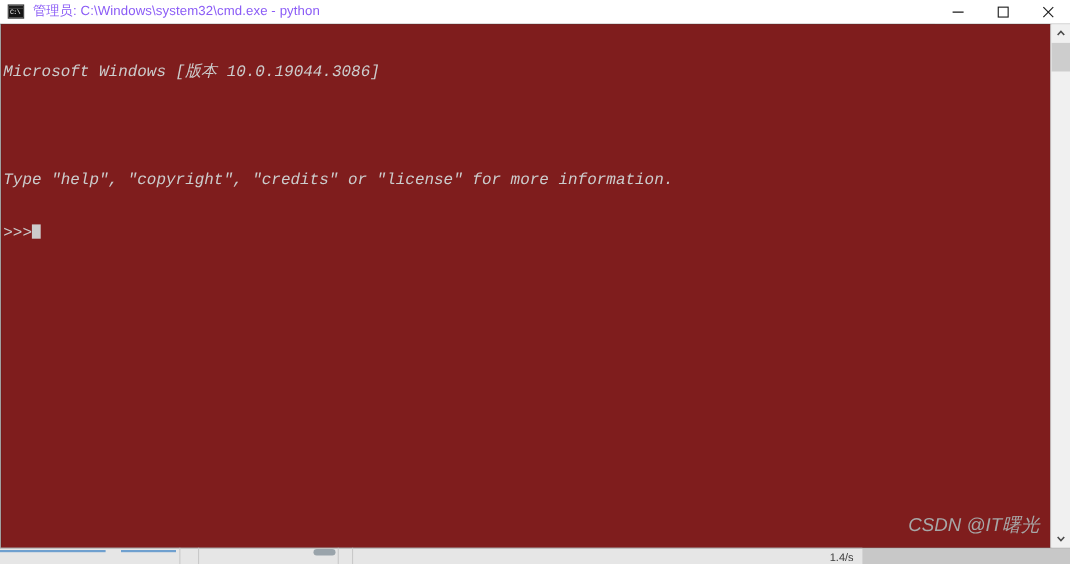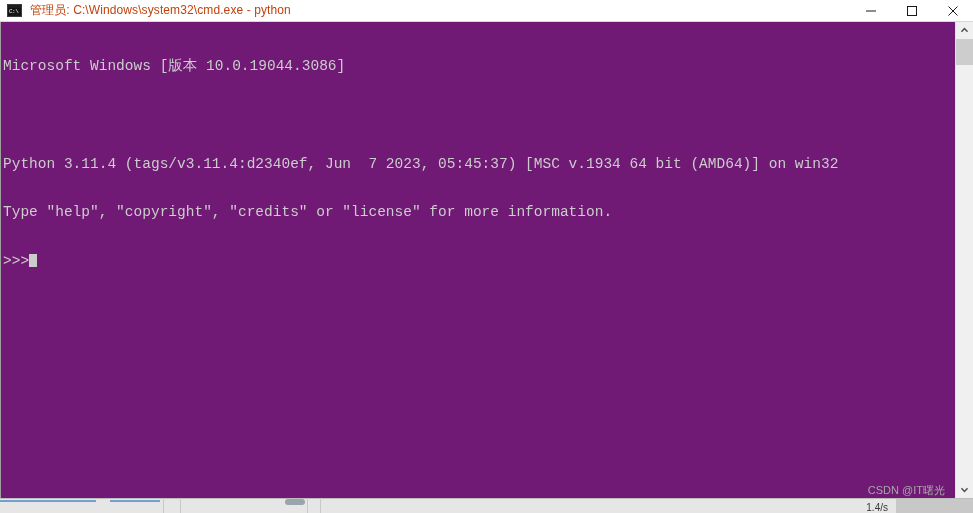--- a/index.html
+++ b/index.html
@@ -96,21 +96,21 @@
     left: 2px; top: 6px;
     color: #ffffff;
     font-size: 6px;
     line-height: 6px;
     font-family: "Liberation Mono", monospace;
     letter-spacing: -0.5px;
   }
 
   .title-text {
     font-size: 12px;
-    color: #c2410c;
+    color: #8b5cf6;
     white-space: nowrap;
     font-family: "Liberation Sans", sans-serif;
     letter-spacing: 0.1px;
   }
 
   .win-controls {
     position: absolute;
     right: 0;
     top: 0;
     height: 21px;
@@ -130,49 +130,50 @@
   .console-wrap {
     flex: 1 1 auto;
     display: flex;
     background: #0c0c0c;
     position: relative;
     border-left: 1px solid #a0a0a0;
   }
 
   .console {
     flex: 1 1 auto;
-    background: #701a75;
+    background: #7f1d1d;
     color: #cccccc;
     font-family: "Liberation Mono", "DejaVu Sans Mono", monospace;
     font-size: 14.5px;
     line-height: 16.2px;
     padding: 4px 0 0 2px;
     white-space: pre;
     overflow: hidden;
     position: relative;
     letter-spacing: 0px;
+    font-style: italic;
   }
   .console .line {
     white-space: pre;
     min-height: 16.2px;
   }
   .cursor-block {
     display: inline-block;
     width: 8px;
     height: 13px;
     background: #cccccc;
     vertical-align: -2px;
   }
 
   .watermark {
     position: absolute;
     right: 10px;
-    bottom: 0;
+    bottom: 12px;
     color: #a7a7a7;
-    font-size: 11px;
+    font-size: 17px;
     font-family: "Liberation Sans", sans-serif;
     z-index: 9;
     white-space: nowrap;
   }
 
   
   .vscroll {
     width: 17px;
     flex: 0 0 auto;
     background: #f0f0f0;
@@ -200,21 +201,21 @@
     width: 17px;
     height: 26px;
     background: #cdcdcd;
   }
 
   
   .taskbar {
     position: absolute;
     left: 0;
     bottom: 0;
-    width: 896px;
+    width: 784px;
     height: 15px;
     z-index: 20;
     background: #e6e6e6;
     display: flex;
     align-items: flex-start;
   }
   .tb-underline {
     position: absolute;
     top: 2px;
     height: 2px;
@@ -299,21 +300,20 @@
           </svg>
         </div>
       </div>
     </div>
 
     <div class="console-wrap">
 
       <div class="console">
         <div class="line">Microsoft Windows [版本 10.0.19044.3086]</div>
         <div class="line">&nbsp;</div>
-        <div class="line">Python 3.11.4 (tags/v3.11.4:d2340ef, Jun  7 2023, 05:45:37) [MSC v.1934 64 bit (AMD64)] on win32</div>
         <div class="line">Type "help", "copyright", "credits" or "license" for more information.</div>
         <div class="line"><span>&gt;&gt;&gt;</span><span class="cursor-block"></span></div>
         <div class="watermark">CSDN @IT曙光</div>
       </div>
 
       <div class="vscroll">
         <div class="sb-arrow">
           <svg width="9" height="9" viewBox="0 0 9 9">
             <polyline points="1.5,5.8 4.5,2.6 7.5,5.8" fill="none" stroke="#4a4a4a" stroke-width="1.4"></polyline>
           </svg>

